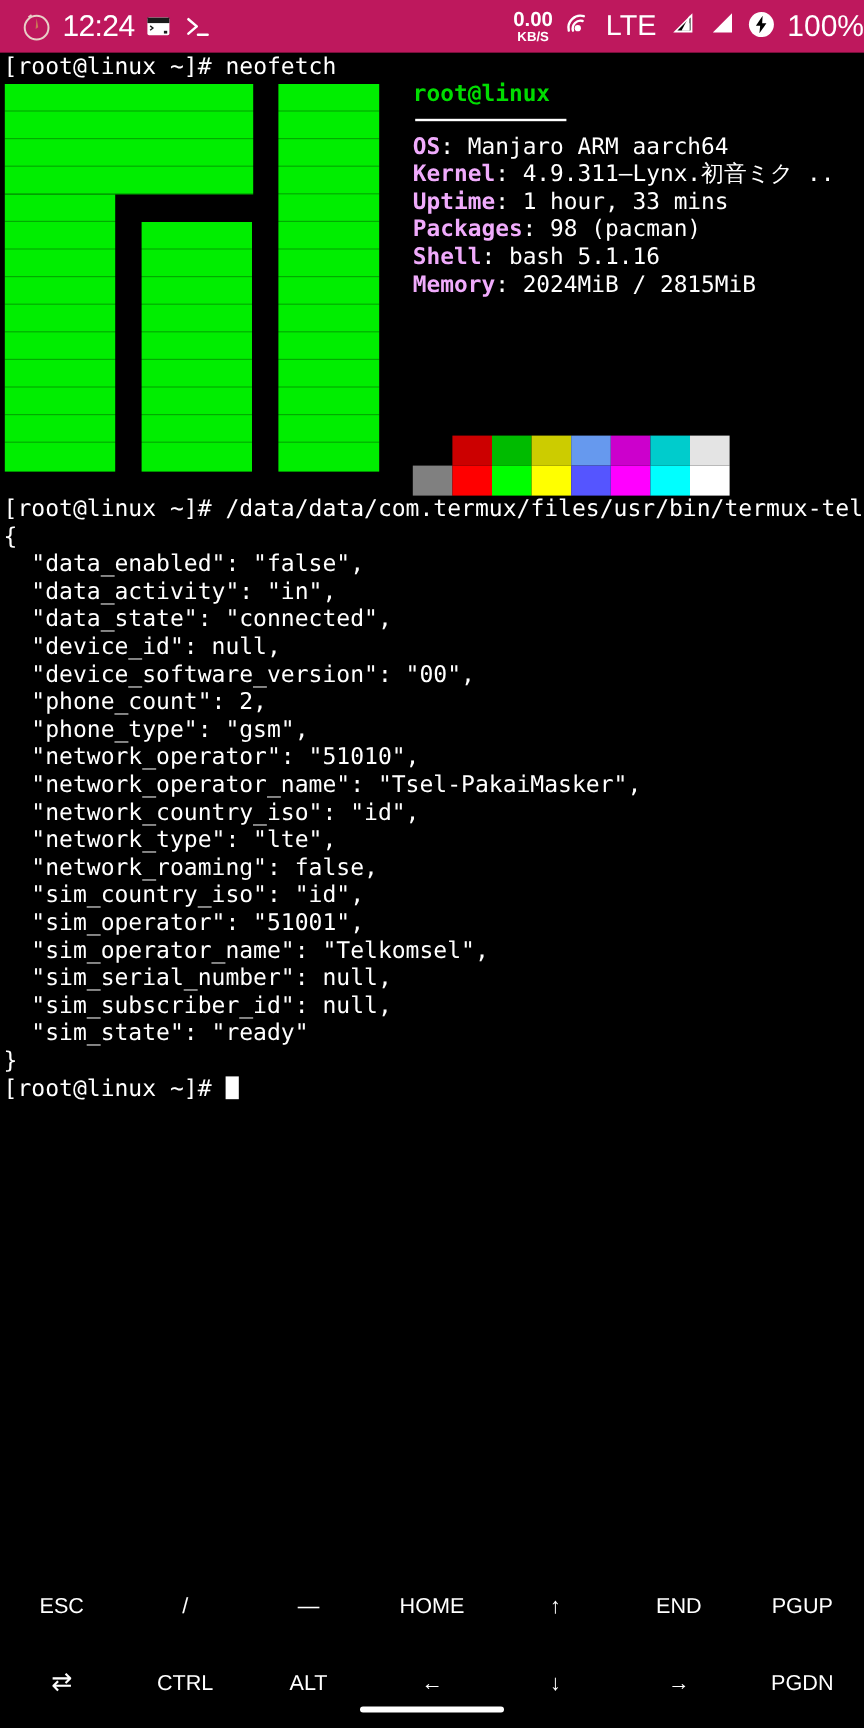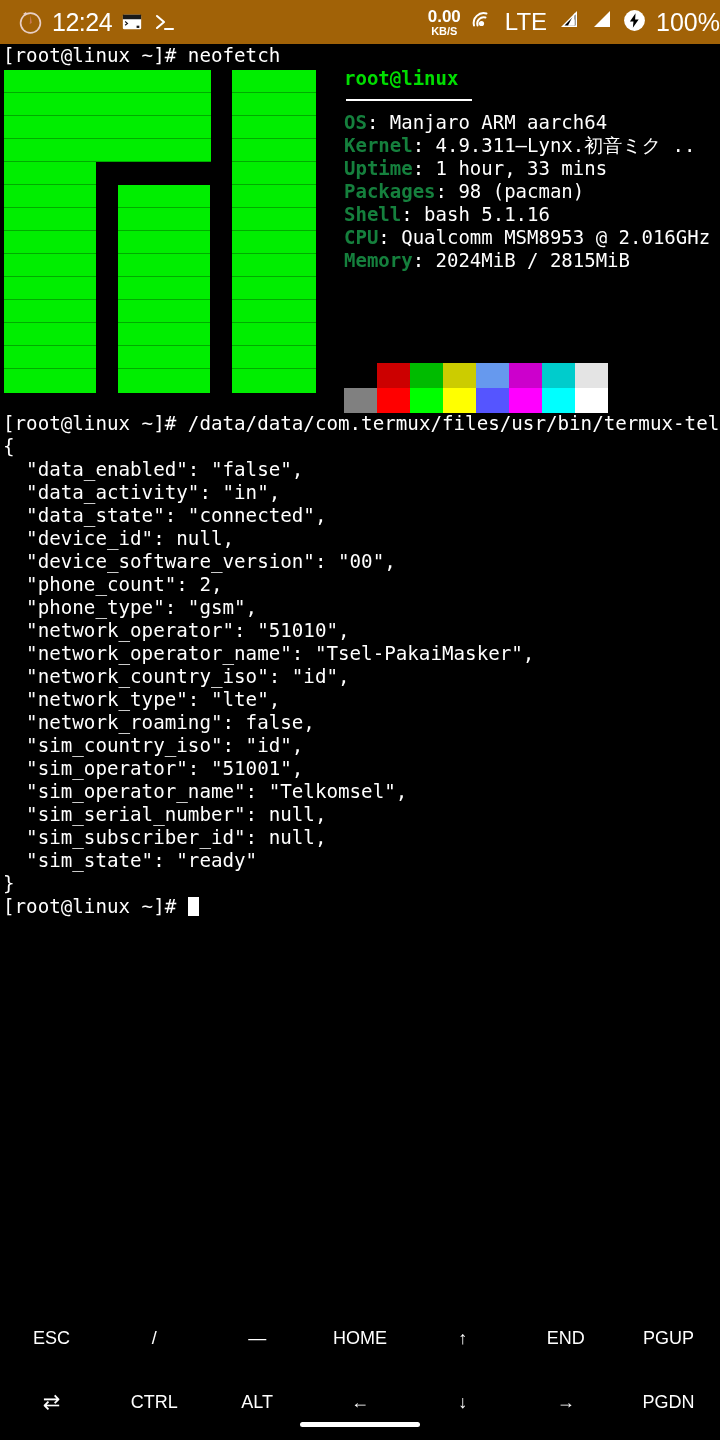--- a/index.html
+++ b/index.html
@@ -16,21 +16,21 @@
     color: #ffffff;
     position: relative;
   }
 
   
   #status-bar {
     position: absolute;
     top: 0; left: 0;
     width: 720px;
     height: 44px;
-    background: #a16207;
+    background: #be185d;
     display: flex;
     align-items: center;
     font-family: "Liberation Sans", sans-serif;
   }
   .sb-left {
     display: flex;
     align-items: center;
     gap: 9px;
     padding-left: 18px;
   }
@@ -118,21 +118,21 @@
     top: 0; left: 344px;
   }
   .nf-line {
     font-family: "DejaVu Sans Mono", monospace;
     font-size: 19px;
     line-height: 23px;
     white-space: pre;
     color: #ffffff;
   }
   .nf-title { color: #00dd00; font-weight: bold; }
-  .nf-key { color: #15803d; font-weight: bold; }
+  .nf-key { color: #f0abfc; font-weight: bold; }
   .nf-rule {
     width: 126px;
     height: 2px;
     background: #ffffff;
     margin: 9px 0 10px 2px;
   }
 
   
   #palette {
     position: absolute;
@@ -276,21 +276,20 @@
     </div>
 
     <div id="neofetch-info">
       <div class="nf-line"><span class="nf-title">root</span><span class="nf-title">@</span><span class="nf-title">linux</span></div>
       <div class="nf-rule"></div>
       <div class="nf-line"><span class="nf-key">OS</span>: <span>Manjaro ARM aarch64</span></div>
       <div class="nf-line"><span class="nf-key">Kernel</span>: <span>4.9.311—Lynx.初音ミク ..</span></div>
       <div class="nf-line"><span class="nf-key">Uptime</span>: <span>1 hour, 33 mins</span></div>
       <div class="nf-line"><span class="nf-key">Packages</span>: <span>98 (pacman)</span></div>
       <div class="nf-line"><span class="nf-key">Shell</span>: <span>bash 5.1.16</span></div>
-      <div class="nf-line"><span class="nf-key">CPU</span>: <span>Qualcomm MSM8953 @ 2.016GHz</span></div>
       <div class="nf-line"><span class="nf-key">Memory</span>: <span>2024MiB / 2815MiB</span></div>
     </div>
 
     <div id="palette">
       <div class="pal-row" id="pal-row-dim">
           <div class="pal-cell" style="background: rgb(0, 0, 0);"></div>
           <div class="pal-cell" style="background: rgb(204, 0, 0);"></div>
           <div class="pal-cell" style="background: rgb(0, 187, 0);"></div>
           <div class="pal-cell" style="background: rgb(204, 204, 0);"></div>
           <div class="pal-cell" style="background: rgb(102, 153, 238);"></div>

